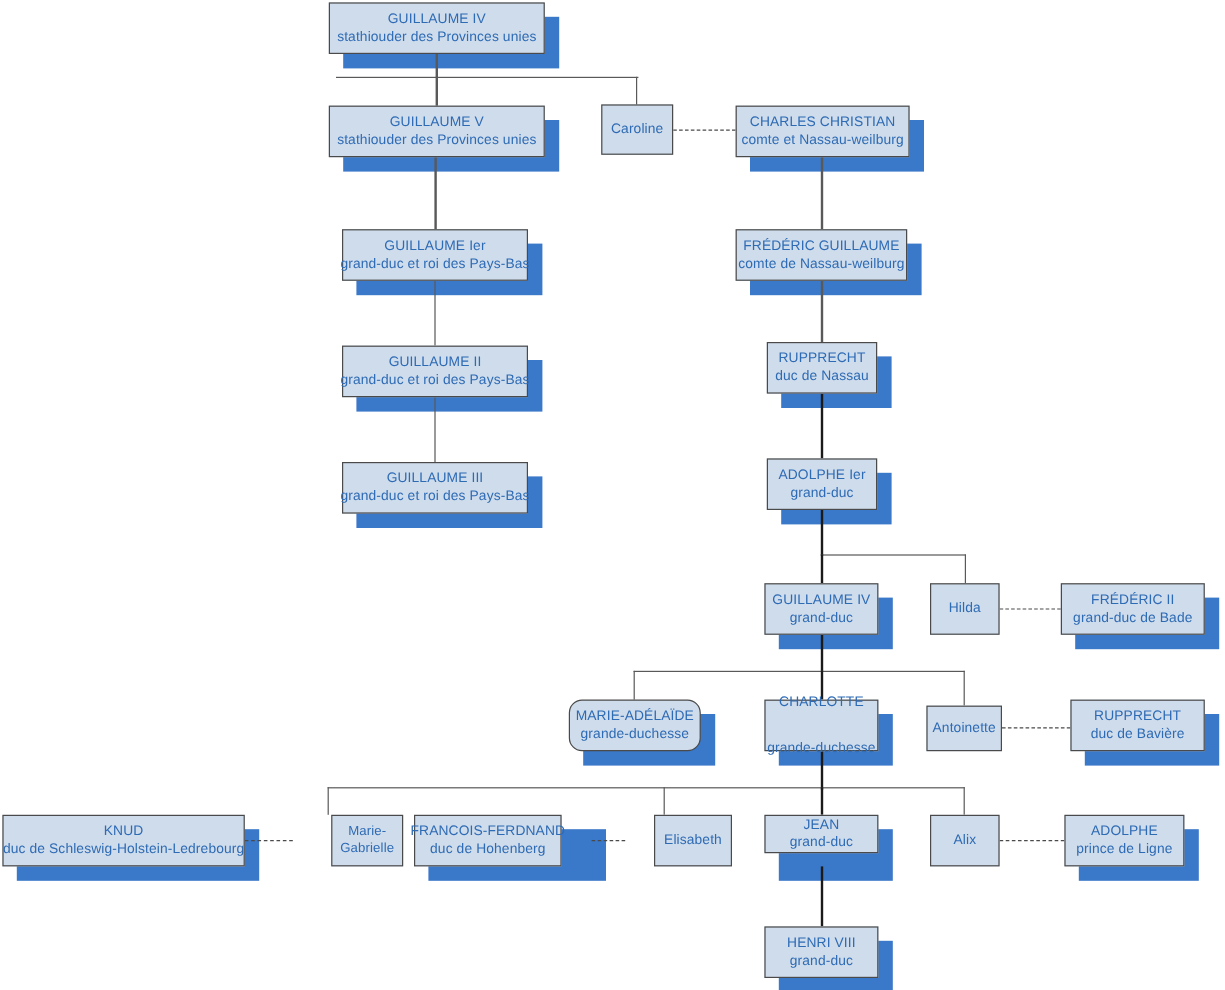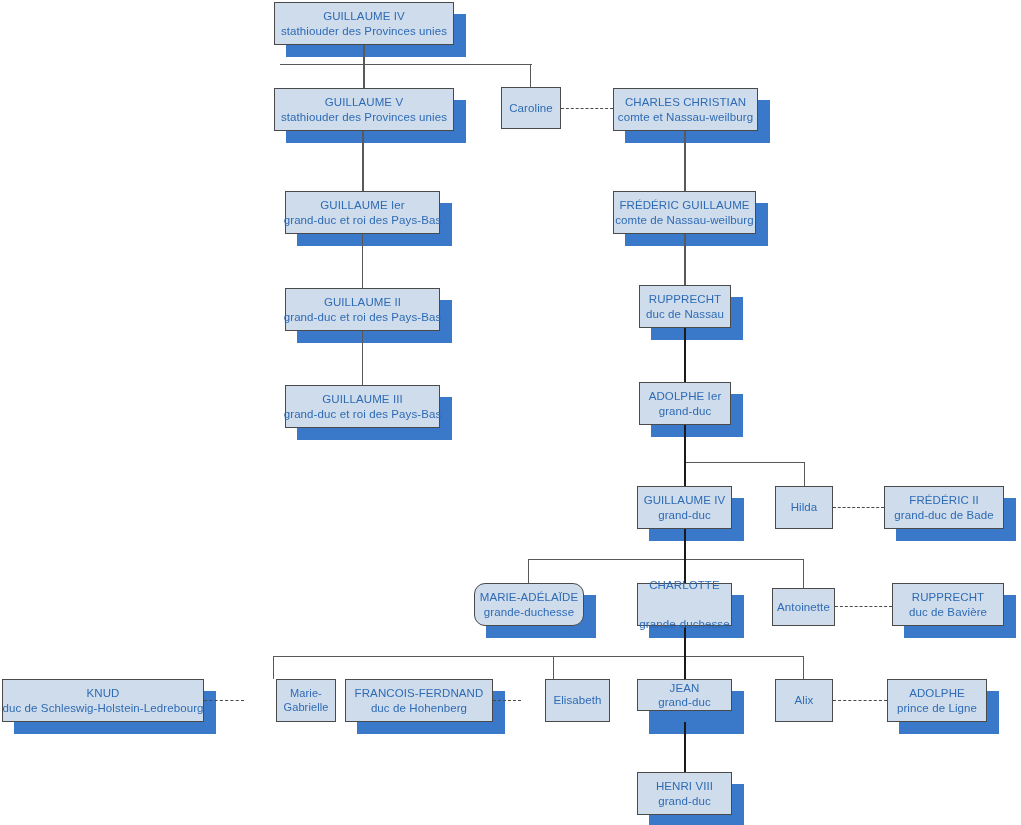--- a/index.html
+++ b/index.html
@@ -225,21 +225,21 @@
   <div class="node" style="left:2px; top:679px; width:202px; height:43px;">
     <span class="nm">KNUD</span>
     <span class="ttl">duc de Schleswig-Holstein-Ledrebourg</span>
   </div>
 
   <div class="node small" style="left:232px; top:679px; width:60px; height:43px;margin-left:44px;">
     <span class="nm">Marie-</span>
     <span class="ttl">Gabrielle</span>
   </div>
 
-  <div class="node" style="left:345px; top:679px; width:148px; height:43px;">
+  <div class="node" style="left:345px; top:679px; width:123px; height:43px;">
     <span class="nm">FRANCOIS-FERDNAND</span>
     <span class="ttl">duc de Hohenberg</span>
   </div>
 
   <div class="node" style="left:521px; top:679px; width:65px; height:43px;margin-left:24px;">
     <span class="nm">Elisabeth</span>
   </div>
 
   <div class="node" style="left:637px; top:679px; width:95px; height:32px;">
     <span class="nm">JEAN</span>

